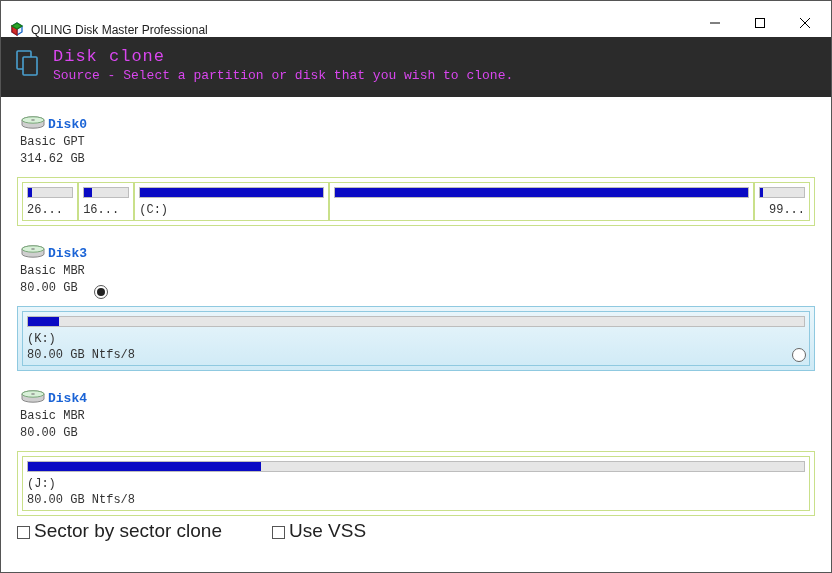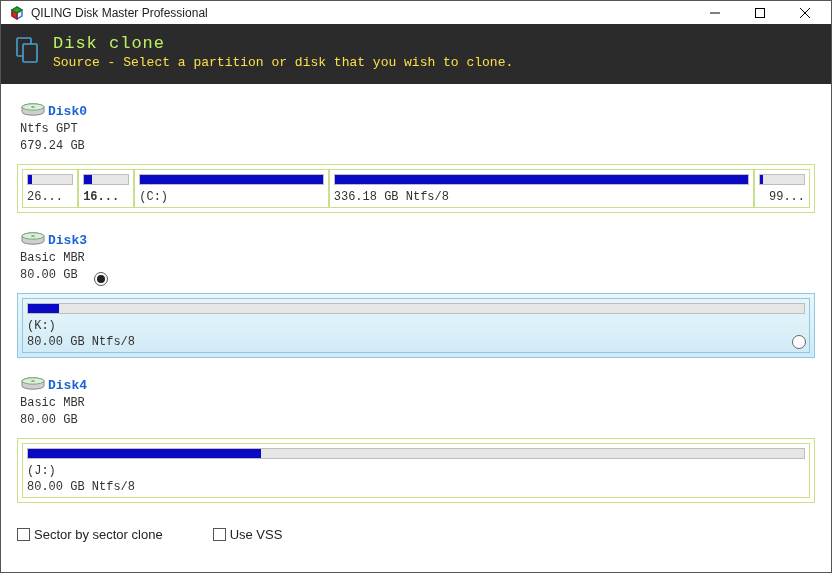--- a/index.html
+++ b/index.html
@@ -8,23 +8,23 @@
     font-size: 12px;
     background: #fff;
     width: 832px;
     height: 573px;
     border: 1px solid #555;
     display: flex;
     flex-direction: column;
     overflow: hidden;
   }
   .titlebar {
-    height: 23px;
+    height: 36px;
     display: flex;
-    align-items: center;
+    align-items: flex-end;
     padding: 0 4px 0 8px;
     background: #fff;
   }
   .titlebar .appicon {
     width: 16px; height: 16px;
     margin-right: 6px;
     display:inline-block;
   }
   .titlebar .title { flex: 1; font-size: 12px; color:#222; }
   .winbtn {
@@ -41,27 +41,27 @@
     align-items:flex-start;
     gap: 12px;
   }
   .header .hicon {
     width: 26px; height:30px;
     display:inline-block;
   }
   .header .htitle {
     font-family: Consolas, "Courier New", monospace;
     font-size: 17px;
-    color: #bef264;
+    color: #d946ef;
     letter-spacing: 1px;
   }
   .header .hsub {
     font-family: Consolas, "Courier New", monospace;
     font-size: 13px;
-    color: #fde047;
+    color: #d946ef;
     margin-top: 2px;
   }
   .content {
     flex: 1;
     padding: 16px;
     overflow:auto;
   }
   .diskrow {
     display:flex;
     gap: 6px;
@@ -166,21 +166,21 @@
     border-radius:50%;
     background:#fff;
   }
   .footer {
     padding: 0 16px 10px 16px;
   }
   .options {
     display:flex;
     gap: 50px;
     margin-bottom: 20px;
-    font-size: 13px;
+    font-size: 19px;
     color:#222;
   }
   .chk {
     width:13px; height:13px;
     border:1px solid #555;
     display:inline-block;
     vertical-align:-2px;
     margin-right:4px;
     background:#fff;
   }
@@ -257,49 +257,48 @@
 
 <div class="content" id="disk-list">
     <div class="diskrow">
       <div class="diskinfo">
         <div class="dline"><span class="dicon"><svg viewBox="0 0 26 14">
               <ellipse cx="13" cy="4" rx="11" ry="3.2" fill="#e8e8e8" stroke="#888"></ellipse>
               <path d="M2 4 v5 a11 3.2 0 0 0 22 0 v-5" fill="#cfcfcf" stroke="#888"></path>
               <ellipse cx="13" cy="4" rx="11" ry="3.2" fill="#d8f0d8" stroke="#7aa87a"></ellipse>
               <ellipse cx="13" cy="4" rx="2" ry="0.8" fill="#888"></ellipse>
             </svg></span><span class="dname">Disk0</span></div>
-        <div class="dline">Ntfs GPT</div>
-        <div class="dline">679.24 GB</div>
+        <div class="dline">Basic GPT</div>
+        <div class="dline">314.62 GB</div>
       </div>
       <div class="partcontainer">
         <div class="part" style="flex: 1 1 0px;">
           <div class="bar">
             <div class="fill" style="width:10%"></div>
           </div>
           <div class="pl"></div>
           <div class="pl">26...</div>
         </div>
-        <div class="part" style="flex: 1 1 0px; font-weight: bold;">
+        <div class="part" style="flex: 1 1 0px;">
           <div class="bar">
             <div class="fill" style="width:18%"></div>
           </div>
           <div class="pl"></div>
           <div class="pl">16...</div>
         </div>
         <div class="part" style="flex: 4 1 0px;">
           <div class="bar">
             <div class="fill" style="width:100%"></div>
           </div>
           <div class="pl">(C:)</div>
         </div>
         <div class="part" style="flex: 9 1 0px;">
           <div class="bar">
             <div class="fill" style="width:100%"></div>
           </div>
-          <div class="pl">336.18 GB Ntfs/8</div>
         </div>
         <div class="part" style="flex: 1 1 0px; text-align: right;">
           <div class="bar">
             <div class="fill" style="width:8%"></div>
           </div>
           <div class="pl"></div>
           <div class="pl">99...</div>
         </div>
       </div>
     </div>

